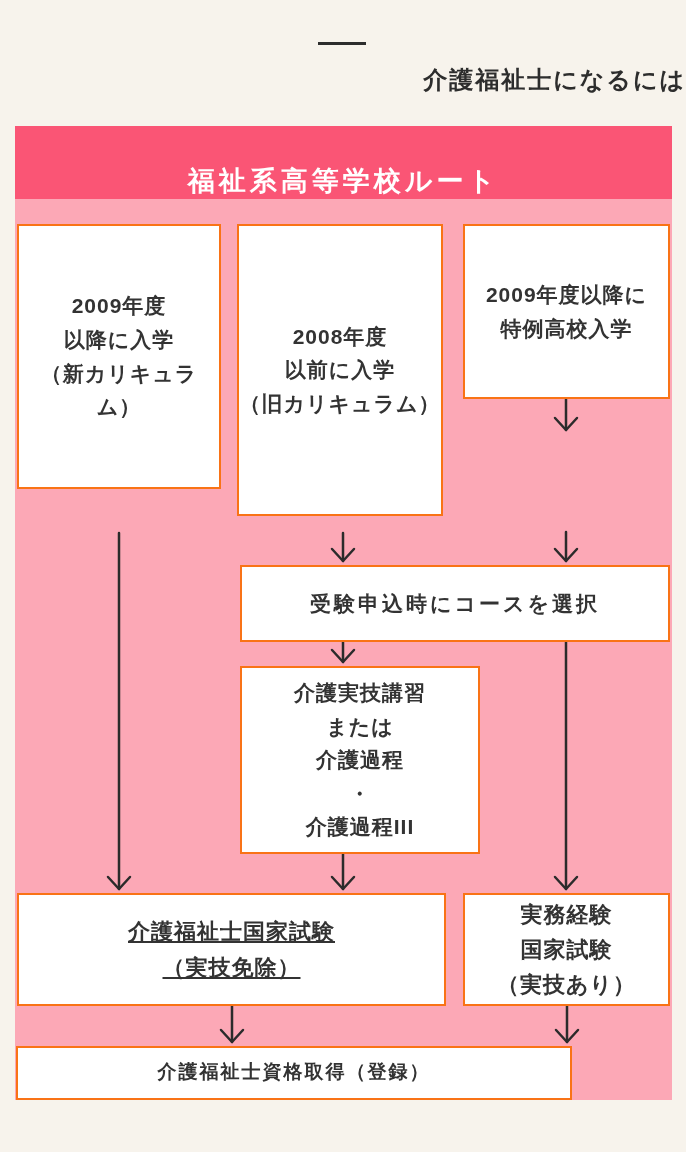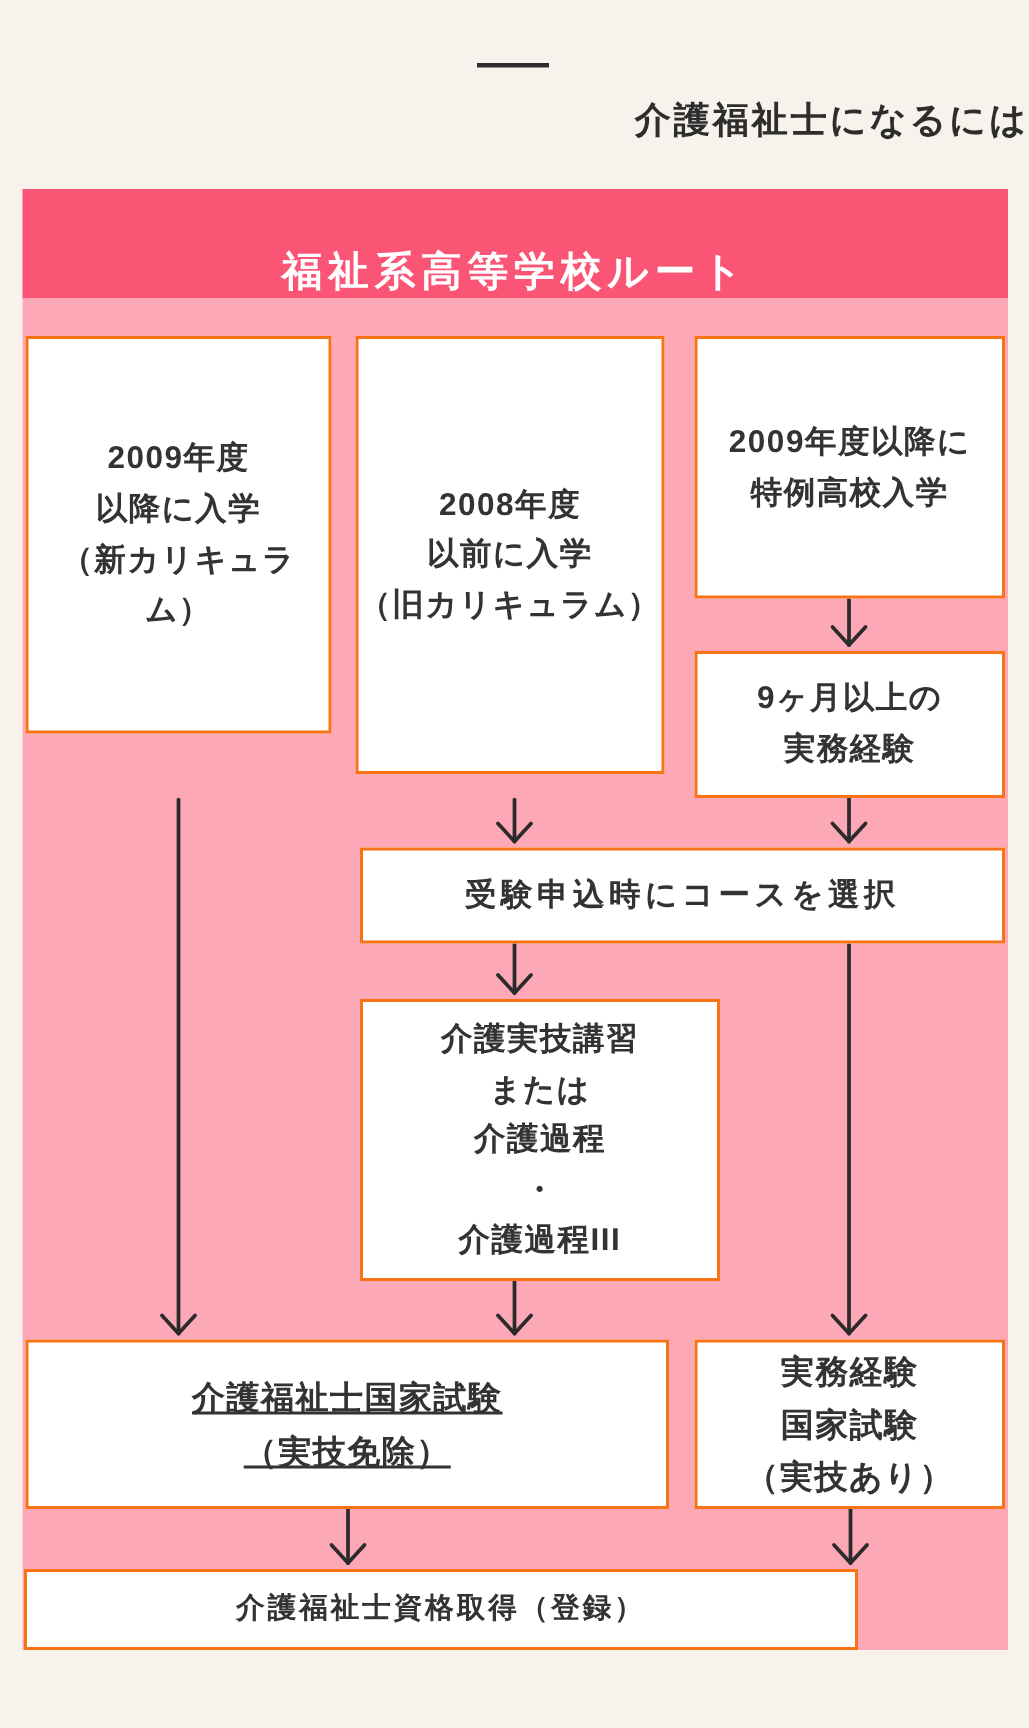--- a/index.html
+++ b/index.html
@@ -71,21 +71,21 @@
     font-weight: 700;
     line-height: 1.6;
     letter-spacing: 1px;
     z-index: 2;
   }
   .node-label { white-space: pre-line; }
   #node-new-curriculum    { left: 17px;  top: 224px;  width: 204px; height: 265px; }
   #node-old-curriculum    { left: 237px; top: 224px;  width: 206px; height: 292px; }
   #node-special-highschool{ left: 463px; top: 224px;  width: 207px; height: 175px; }
   #node-work-experience   { left: 463px; top: 434px;  width: 207px; height: 98px; }
-  #node-course-select     { left: 240px; top: 565px;  width: 430px; height: 64px; letter-spacing: 3px; }
+  #node-course-select     { left: 240px; top: 565px;  width: 430px; height: 77px; letter-spacing: 3px; }
   #node-practical-training{ left: 240px; top: 666px;  width: 240px; height: 188px; }
   #node-exam-exempt       { left: 17px;  top: 893px;  width: 429px; height: 113px; font-size: 22px; text-decoration: underline; }
   #node-exam-practical    { left: 463px; top: 893px;  width: 207px; height: 113px; font-size: 22px; }
   #node-registration      { left: 16px;  top: 1046px; width: 556px; height: 54px;  font-size: 19px; letter-spacing: 2px; font-family: Liberation Mono, monospace; }
 </style>
 </head>
 <body>
 
 <div class="page">
 
@@ -148,24 +148,20 @@
     <span class="node-label">2008年度
 以前に入学
 （旧カリキュラム）</span>
   </div>
 
   <div class="node" id="node-special-highschool">
     <span class="node-label">2009年度以降に
 特例高校入学</span>
   </div>
 
-  <div class="node" id="node-work-experience">
-    <span class="node-label">9ヶ月以上の
-実務経験</span>
-  </div>
 
   <div class="node" id="node-course-select">
     <span class="node-label">受験申込時にコースを選択</span>
   </div>
 
   <div class="node" id="node-practical-training">
     <span class="node-label">介護実技講習
 または
 介護過程
 ・

